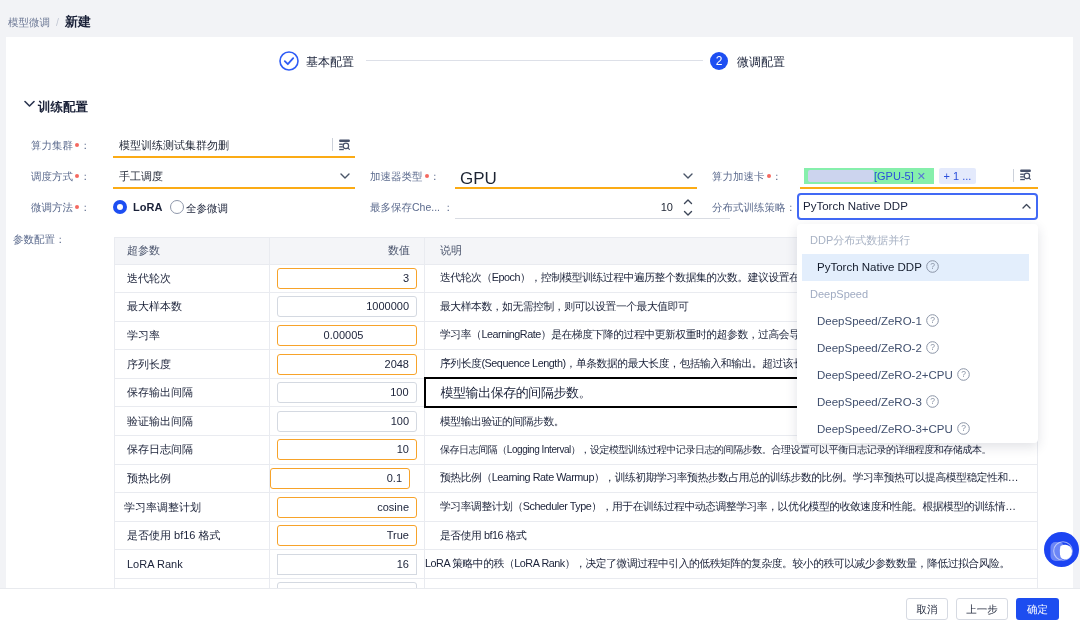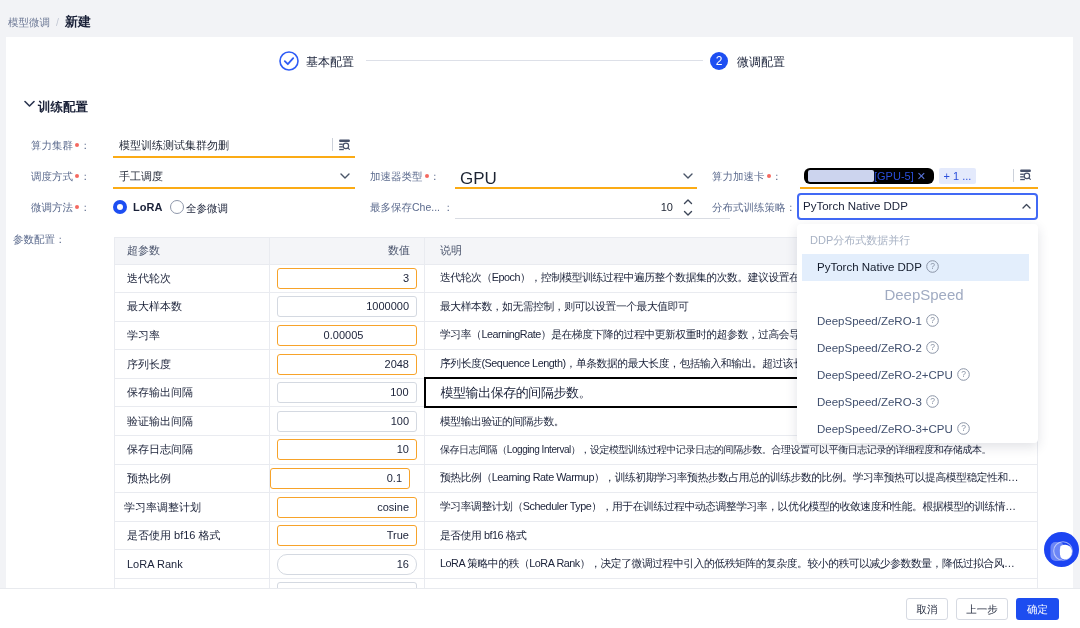--- a/index.html
+++ b/index.html
@@ -52,21 +52,21 @@
 <div class="uline" style="left:113px; top:186.5px; width:242px;"></div>
 
 <div class="abs lbl" style="left:370px; top:170px;">加速器类型<span class="dot"></span>：</div>
 <div class="abs" style="left:460px; top:169px; font-size:17px;">GPU</div>
 <svg class="abs" style="left:683px; top:173px;" width="10" height="7" viewBox="0 0 10 7">
     <path d="M1 1 L5 5 L9 1" fill="none" stroke="#4a5568" stroke-width="1.4" stroke-linecap="round" stroke-linejoin="round"></path>
   </svg>
 <div class="uline" style="left:455px; top:186.5px; width:242px;"></div>
 
 <div class="abs lbl" style="left:712px; top:170px;">算力加速卡<span class="dot"></span>：</div>
-<div class="abs" style="left:804px; top:168px; width:130px; height:16px; background:#000000; border-radius:6px; font-size:11px; color:#2b4fdb; line-height:16px;">
+<div class="abs" style="left:804px; top:168px; width:130px; height:16px; background:#86efac; border-radius:0; font-size:11px; color:#2b4fdb; line-height:16px;">
   <span style="display:inline-block; width:66px; height:12px; background:#ccd4ee; border-radius:2px; vertical-align:-2px; margin-left:4px;"></span>[GPU-5] <span style="color:#5873d6; font-size:11px;">✕</span>
 </div>
 <div class="abs" style="left:939px; top:168px; width:37px; height:16px; background:#e4eafc; border-radius:2px; font-size:11px; color:#2b4fdb; line-height:16px; text-align:center;">+ 1 ...</div>
 <div class="abs" style="left:1013px; top:169px; width:1px; height:13px; background:#ccd1da;"></div>
 <svg class="abs" style="left:1020px; top:169px;" width="11" height="12" viewBox="0 0 11 12">
   <rect x="0.2" y="0.4" width="10.6" height="2.6" rx="0.8" fill="#47516a"></rect>
   <rect x="0.2" y="4.6" width="3.6" height="1.3" fill="#47516a"></rect>
   <rect x="0.2" y="7.2" width="3.6" height="1.3" fill="#47516a"></rect>
   <rect x="0.2" y="9.9" width="4.6" height="1.3" fill="#47516a"></rect>
   <circle cx="6.9" cy="6.9" r="2.7" fill="none" stroke="#47516a" stroke-width="1.2"></circle>
@@ -153,22 +153,22 @@
           <td style="border:1px solid #e9ebf0; text-align:right;"><div style="display:inline-block; width:140px; height:21px; line-height:19px; border:1.4px solid #f7a32a; border-radius:3px; text-align:right; padding-right:7px; margin-right:7px; vertical-align:middle; color:#1a2138;">cosine</div></td>
           <td style="border:1px solid #e9ebf0; padding-left:15px; padding-right:12px; color:#1a2138; white-space:nowrap; overflow:hidden; text-overflow:ellipsis; font-size:10.8px; letter-spacing:-0.45px;">学习率调整计划（Scheduler Type），用于在训练过程中动态调整学习率，以优化模型的收敛速度和性能。根据模型的训练情况选择。</td>
         </tr>
         <tr style="height:28.6px;">
           <td style="border:1px solid #e9ebf0; padding-left:12px; color:#1a2138;">是否使用 bf16 格式</td>
           <td style="border:1px solid #e9ebf0; text-align:right;"><div style="display:inline-block; width:140px; height:21px; line-height:19px; border:1.4px solid #f7a32a; border-radius:3px; text-align:right; padding-right:7px; margin-right:7px; vertical-align:middle; color:#1a2138;">True</div></td>
           <td style="border:1px solid #e9ebf0; padding-left:15px; padding-right:12px; color:#1a2138; white-space:nowrap; overflow:hidden; text-overflow:ellipsis; font-size:10.8px; letter-spacing:-0.45px;">是否使用 bf16 格式</td>
         </tr>
         <tr style="height:28.6px;">
           <td style="border:1px solid #e9ebf0; padding-left:12px; color:#1a2138;">LoRA Rank</td>
-          <td style="border:1px solid #e9ebf0; text-align:right;"><div style="display:inline-block; width:140px; height:21px; line-height:19px; border:1.4px solid #d4d9e1; border-radius:10px; text-align:right; padding-right:7px; margin-right:7px; vertical-align:middle; color:#1a2138;">16</div></td>
-          <td style="border:1px solid #e9ebf0; padding-left:15px; padding-right:12px; color:#1a2138; white-space:nowrap; overflow:hidden; text-overflow:ellipsis; font-size:10.8px; letter-spacing:-0.45px;">LoRA 策略中的秩（LoRA Rank），决定了微调过程中引入的低秩矩阵的复杂度。较小的秩可以减少参数数量，降低过拟合风险。</td>
+          <td style="border:1px solid #e9ebf0; text-align:right;"><div style="display:inline-block; width:140px; height:21px; line-height:19px; border:1.4px solid #d4d9e1; border-radius:0; text-align:right; padding-right:7px; margin-right:7px; vertical-align:middle; color:#1a2138;">16</div></td>
+          <td style="border:1px solid #e9ebf0; padding-right:12px; color:#1a2138; white-space:nowrap; overflow:hidden; text-overflow:ellipsis; font-size:10.8px; letter-spacing:-0.45px;">LoRA 策略中的秩（LoRA Rank），决定了微调过程中引入的低秩矩阵的复杂度。较小的秩可以减少参数数量，降低过拟合风险。</td>
         </tr>
         <tr style="height:28.6px;">
           <td style="border:1px solid #e9ebf0;"></td>
           <td style="border:1px solid #e9ebf0; text-align:right;"><div style="display:inline-block; width:140px; height:21px; border:1.4px solid #d4d9e1; border-radius:3px; margin-right:7px; vertical-align:middle;"></div></td>
           <td style="border:1px solid #e9ebf0;"></td>
         </tr>
       </tbody>
     </table>
   </div>
 
@@ -177,21 +177,21 @@
 <svg class="abs" style="left:1022px; top:203px;" width="9" height="6" viewBox="0 0 9 6">
     <path d="M1 5 L4.5 1.5 L8 5" fill="none" stroke="#3c4658" stroke-width="1.3" stroke-linecap="round" stroke-linejoin="round"></path>
   </svg>
 
 <div class="abs" style="left:797px; top:224px; width:241px; height:219px; background:#fff; border-radius:4px; box-shadow:0 4px 12px rgba(40,50,80,0.14); overflow:hidden; padding-top:3px;">
   <div style="height:27px; line-height:27px; padding-left:13px; color:#a8b2c4; font-size:11px;">DDP分布式数据并行</div>
   <div style="height:27px; line-height:27px; padding-left:15px; margin:0 9px 0 5px; background:#e3eefc; font-size:11.5px; color:#141c2c;">PyTorch Native DDP<svg width="13" height="13" viewBox="0 0 13 13" style="vertical-align:-2px; margin-left:4px;">
         <circle cx="6.5" cy="6.5" r="5.8" fill="none" stroke="#8a94a6" stroke-width="1"></circle>
         <text x="6.5" y="9.3" font-size="8.5" fill="#8a94a6" text-anchor="middle" font-family="Liberation Sans">?</text>
       </svg></div>
-  <div style="height:27px; line-height:27px; padding-left:13px; color:#a0abc2; font-size:15px;text-align:center;">DeepSpeed</div>
+  <div style="height:27px; line-height:27px; padding-left:13px; color:#a0abc2; font-size:11px;">DeepSpeed</div>
   <div class="ds" style="height:27px; line-height:27px; padding-left:20px; font-size:11.5px; color:#41506e;">DeepSpeed/ZeRO-1<svg width="13" height="13" viewBox="0 0 13 13" style="vertical-align:-2px; margin-left:4px;">
         <circle cx="6.5" cy="6.5" r="5.8" fill="none" stroke="#8a94a6" stroke-width="1"></circle>
         <text x="6.5" y="9.3" font-size="8.5" fill="#8a94a6" text-anchor="middle" font-family="Liberation Sans">?</text>
       </svg></div>
   <div class="ds" style="height:27px; line-height:27px; padding-left:20px; font-size:11.5px; color:#41506e;">DeepSpeed/ZeRO-2<svg width="13" height="13" viewBox="0 0 13 13" style="vertical-align:-2px; margin-left:4px;">
         <circle cx="6.5" cy="6.5" r="5.8" fill="none" stroke="#8a94a6" stroke-width="1"></circle>
         <text x="6.5" y="9.3" font-size="8.5" fill="#8a94a6" text-anchor="middle" font-family="Liberation Sans">?</text>
       </svg></div>
   <div class="ds" style="height:27px; line-height:27px; padding-left:20px; font-size:11.5px; color:#41506e;">DeepSpeed/ZeRO-2+CPU<svg width="13" height="13" viewBox="0 0 13 13" style="vertical-align:-2px; margin-left:4px;">
         <circle cx="6.5" cy="6.5" r="5.8" fill="none" stroke="#8a94a6" stroke-width="1"></circle>

